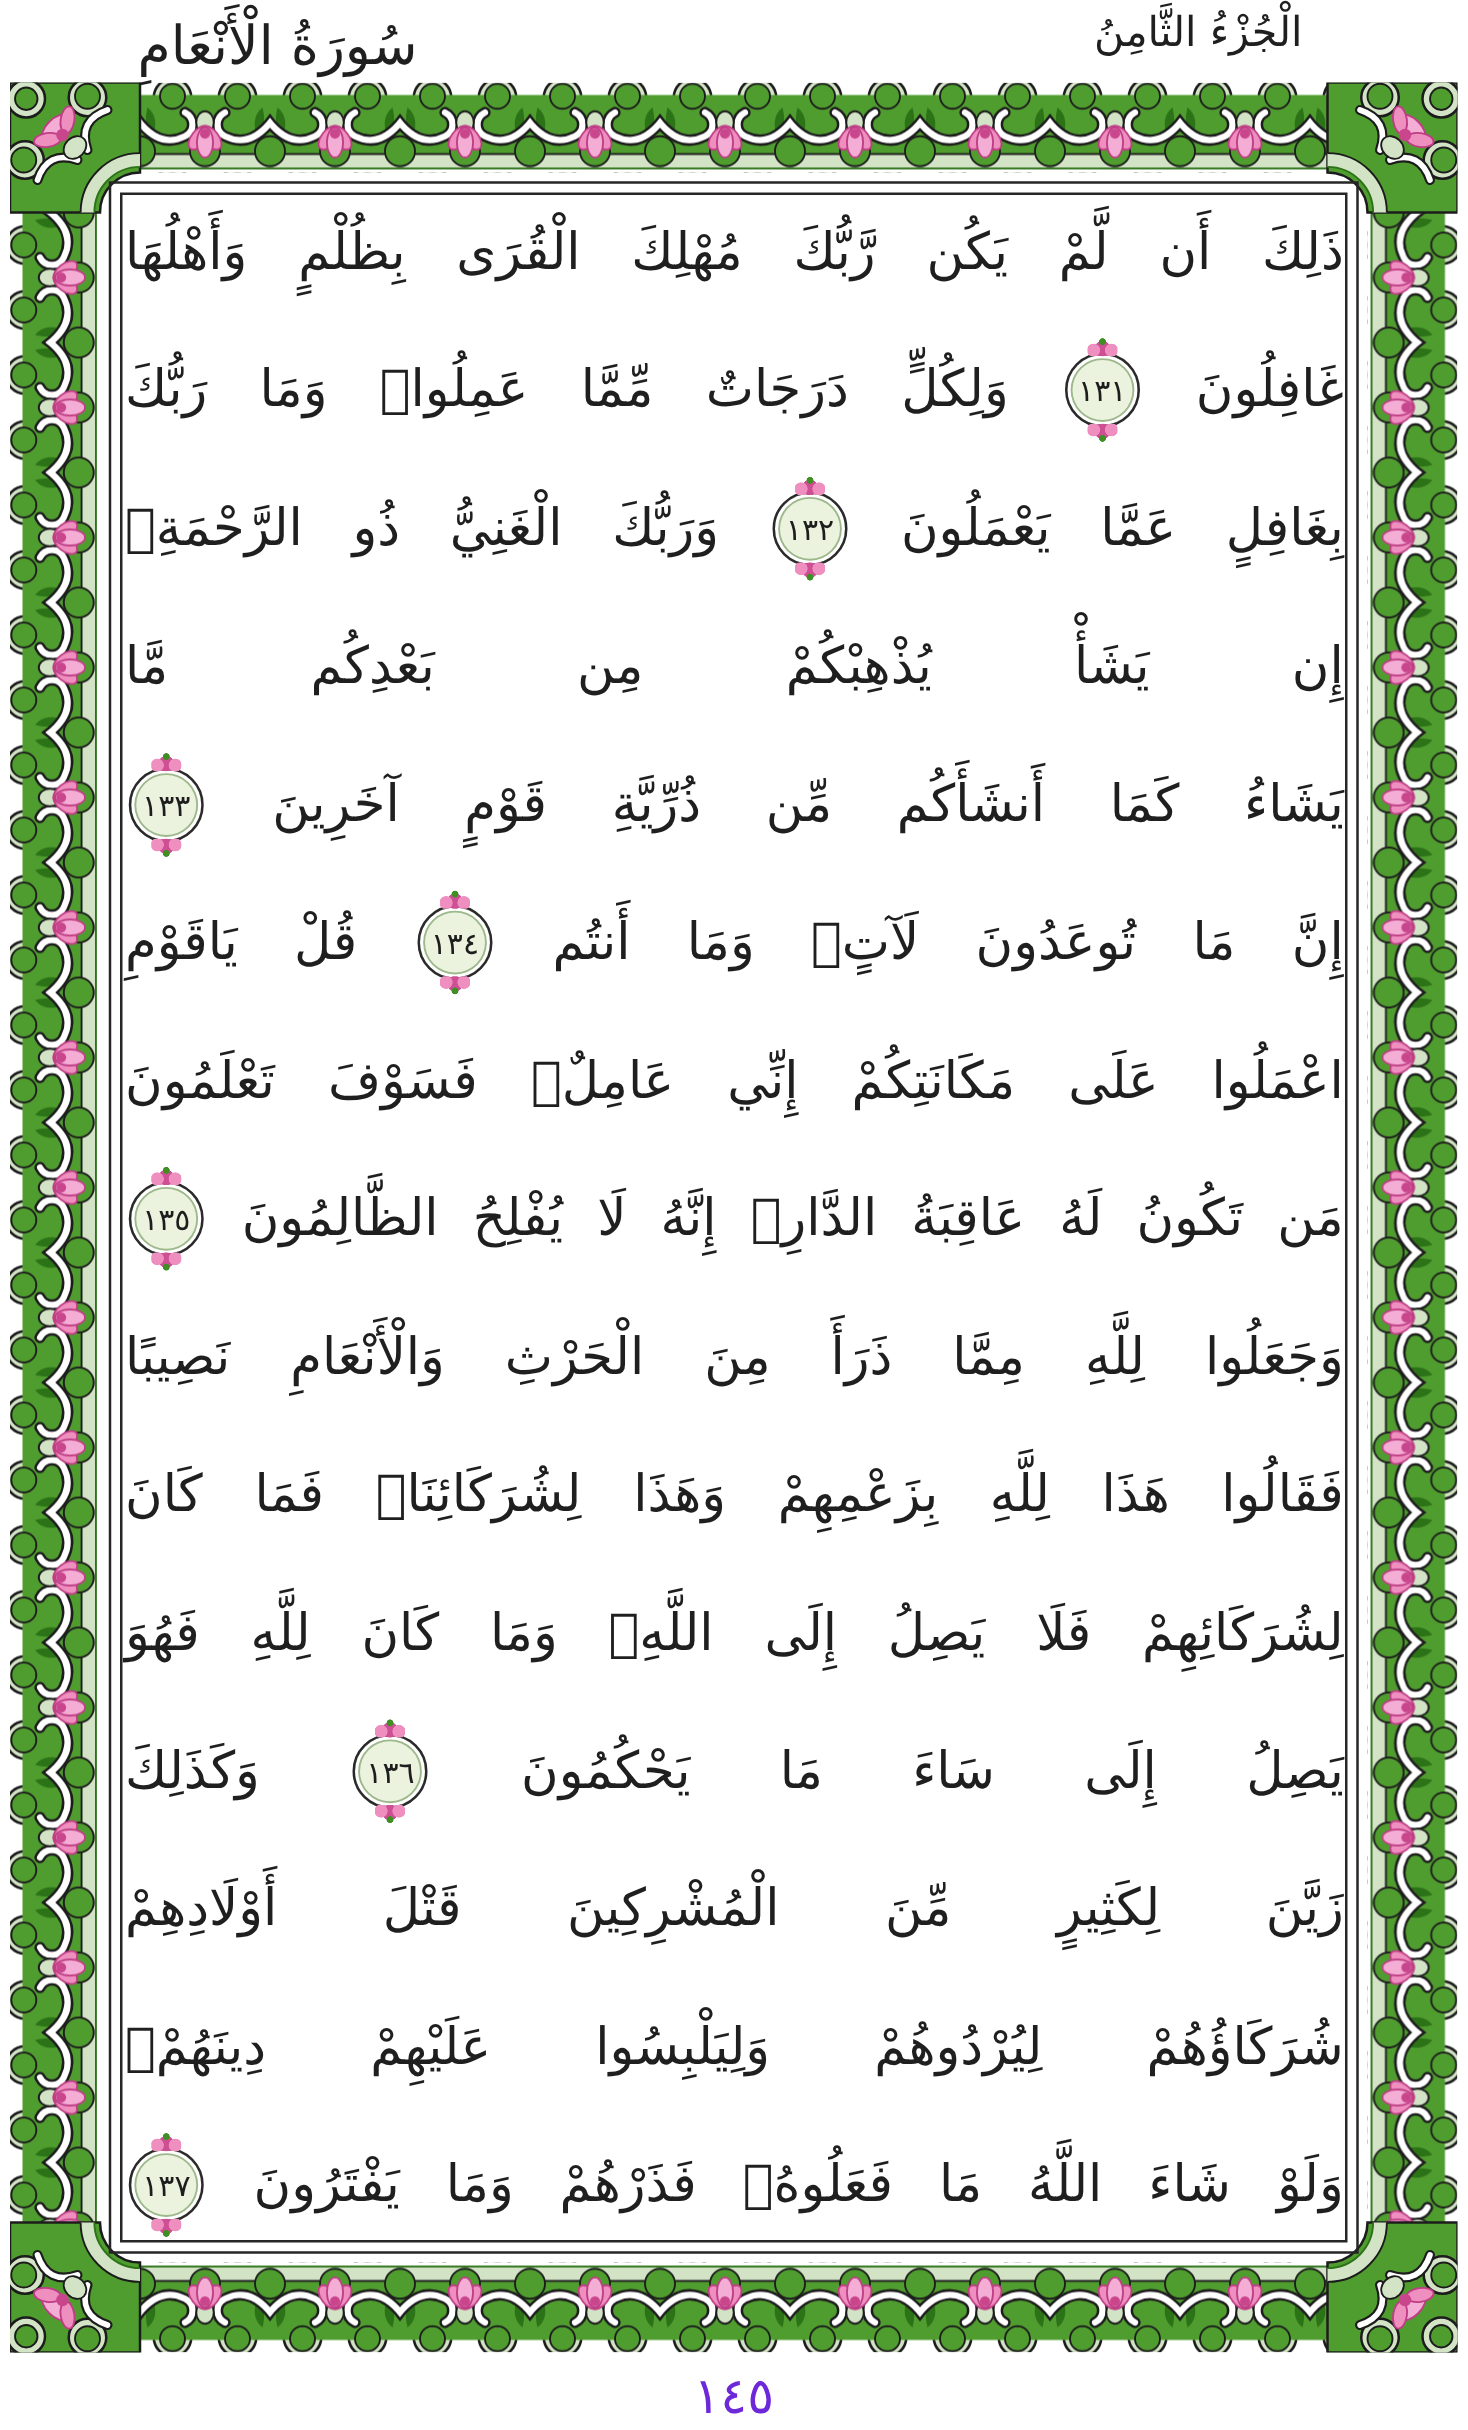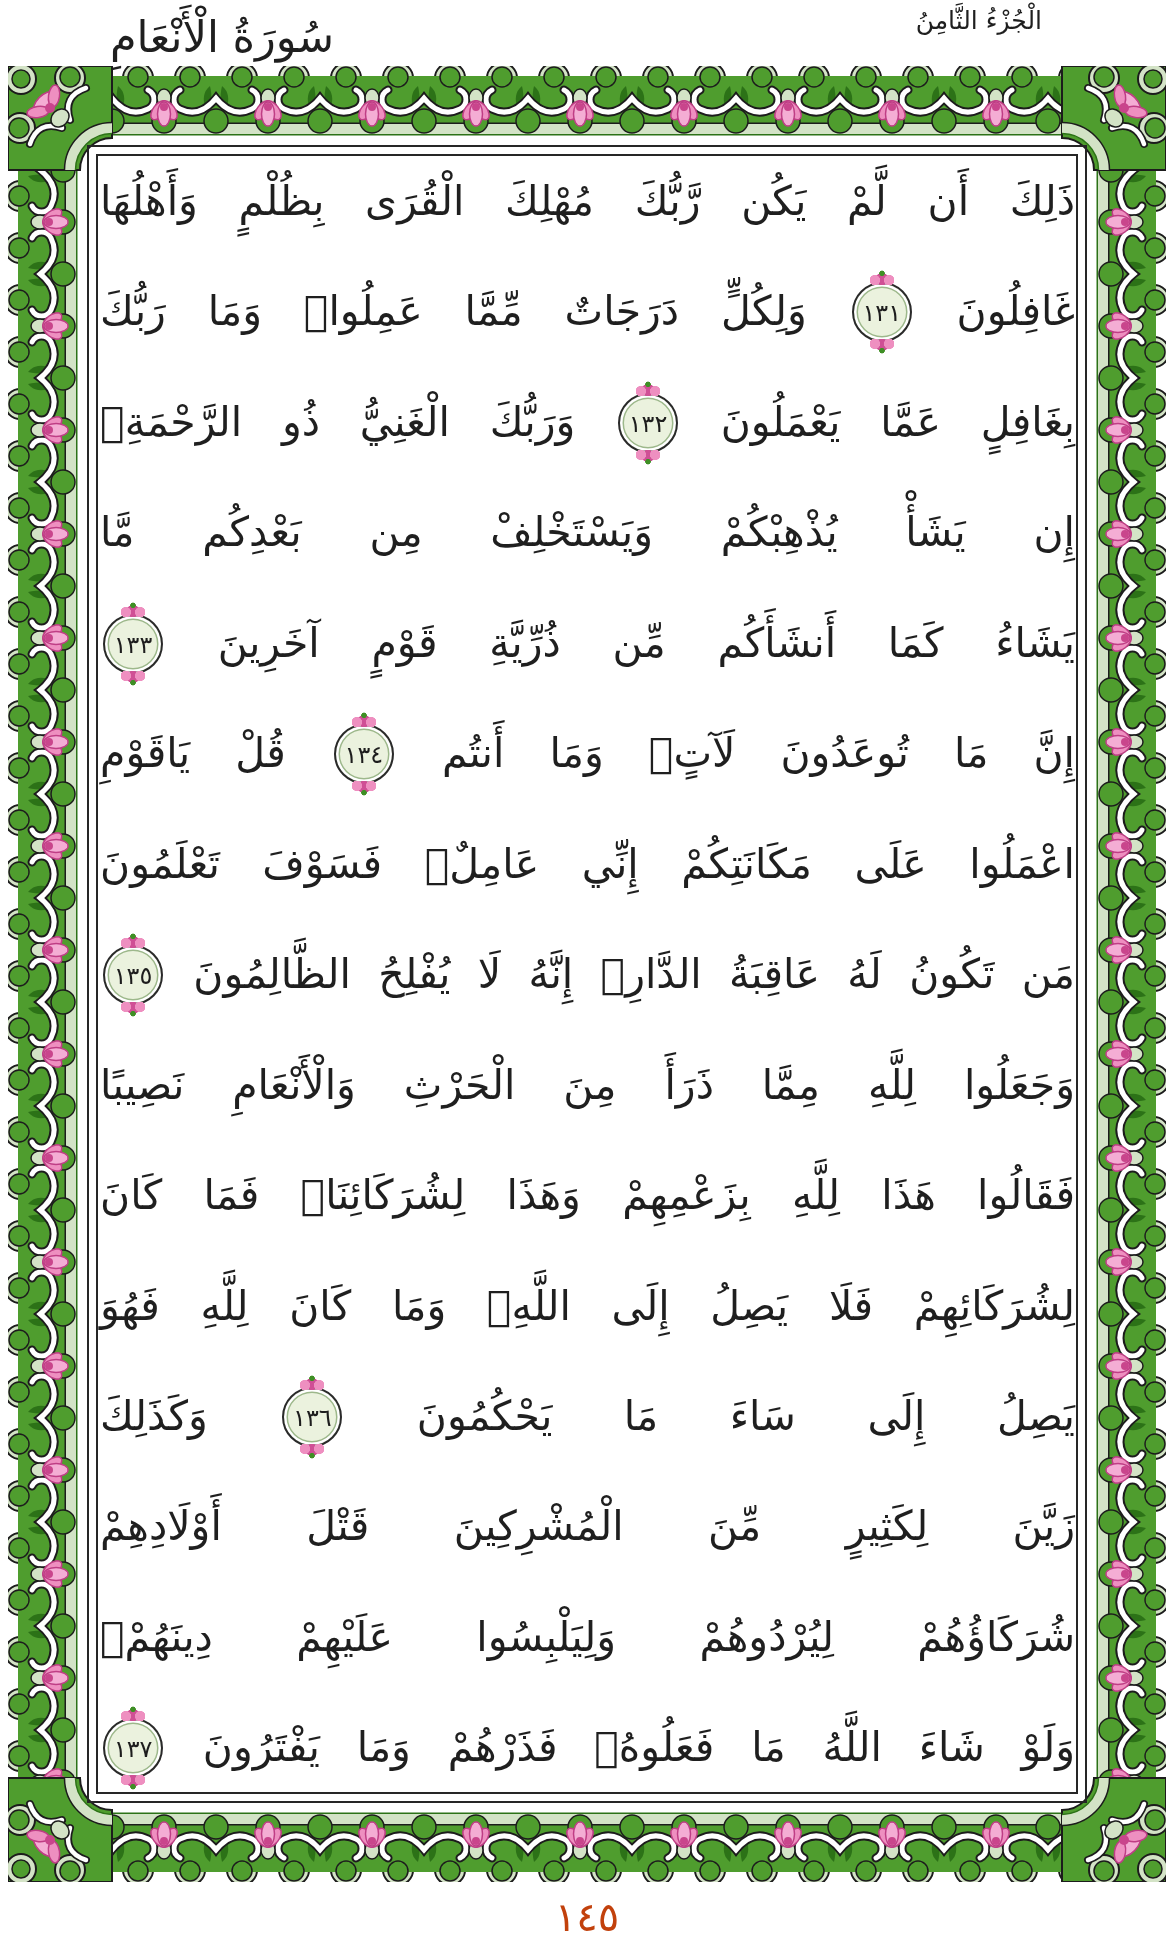--- a/index.html
+++ b/index.html
@@ -1,21 +1,21 @@
 <!DOCTYPE html>
 <html lang="ar"><head>
 <meta charset="utf-8">
 <style>
   html,body{margin:0;padding:0;}
   body{width:1174px;height:1944px;background:#ffffff;font-family:"DejaVu Sans",sans-serif;}
   .screen{position:relative;width:1174px;height:1944px;background:#fff;overflow:hidden;}
 
   
   .hdr{position:absolute;top:0;left:0;right:0;height:64px;color:#1f1f1f;}
-  .hdr-juz{position:absolute;right:132px;top:6px;font-size:25px;direction:rtl;}
+  .hdr-juz{position:absolute;right:132px;top:6px;font-size:33px;direction:rtl;}
   .hdr-surah{position:absolute;left:110px;top:12px;font-size:43px;direction:rtl;}
 
   
   .borderwrap{position:absolute;left:8px;top:66px;width:1158px;height:1816px;}
 
   
   .textblock{
     position:absolute;left:100px;top:170px;width:975px;height:1610px;
     display:flex;flex-direction:column;justify-content:space-between;
     direction:rtl;color:#1f1f1f;
@@ -43,21 +43,21 @@
       radial-gradient(circle at 80% 68%, #ee8fc0 0 5px, transparent 5.5px),
       radial-gradient(circle at 50% 60%, #cf4f95 0 6px, transparent 6.5px);
   }
   .ayah::before{top:-14px;transform:translateX(-50%);}
   .ayah::after{bottom:-14px;transform:translateX(-50%) scaleY(-1);}
   .ayah-num{font-size:24px;color:#1d1d1d;line-height:1;padding-top:2px;}
 
   
   .pagenum{
     position:absolute;bottom:4px;left:0;right:0;text-align:center;
-    font-size:40px;color:#c2410c;direction:rtl;
+    font-size:40px;color:#6d28d9;direction:rtl;
   }
 </style>
 </head>
 <body>
 
 <div class="screen">
 
   <div class="hdr">
     <div class="hdr-juz">الْجُزْءُ الثَّامِنُ</div>
     <div class="hdr-surah">سُورَةُ الْأَنْعَامِ</div>
@@ -185,21 +185,20 @@
         </span>
         <span class="w">وَرَبُّكَ</span>
         <span class="w">الْغَنِيُّ</span>
         <span class="w">ذُو</span>
         <span class="w">الرَّحْمَةِۚ</span>
       </div>
       <div class="qline">
         <span class="w">إِن</span>
         <span class="w">يَشَأْ</span>
         <span class="w">يُذْهِبْكُمْ</span>
-        <span class="w">وَيَسْتَخْلِفْ</span>
         <span class="w">مِن</span>
         <span class="w">بَعْدِكُم</span>
         <span class="w">مَّا</span>
       </div>
       <div class="qline">
         <span class="w">يَشَاءُ</span>
         <span class="w">كَمَا</span>
         <span class="w">أَنشَأَكُم</span>
         <span class="w">مِّن</span>
         <span class="w">ذُرِّيَّةِ</span>

